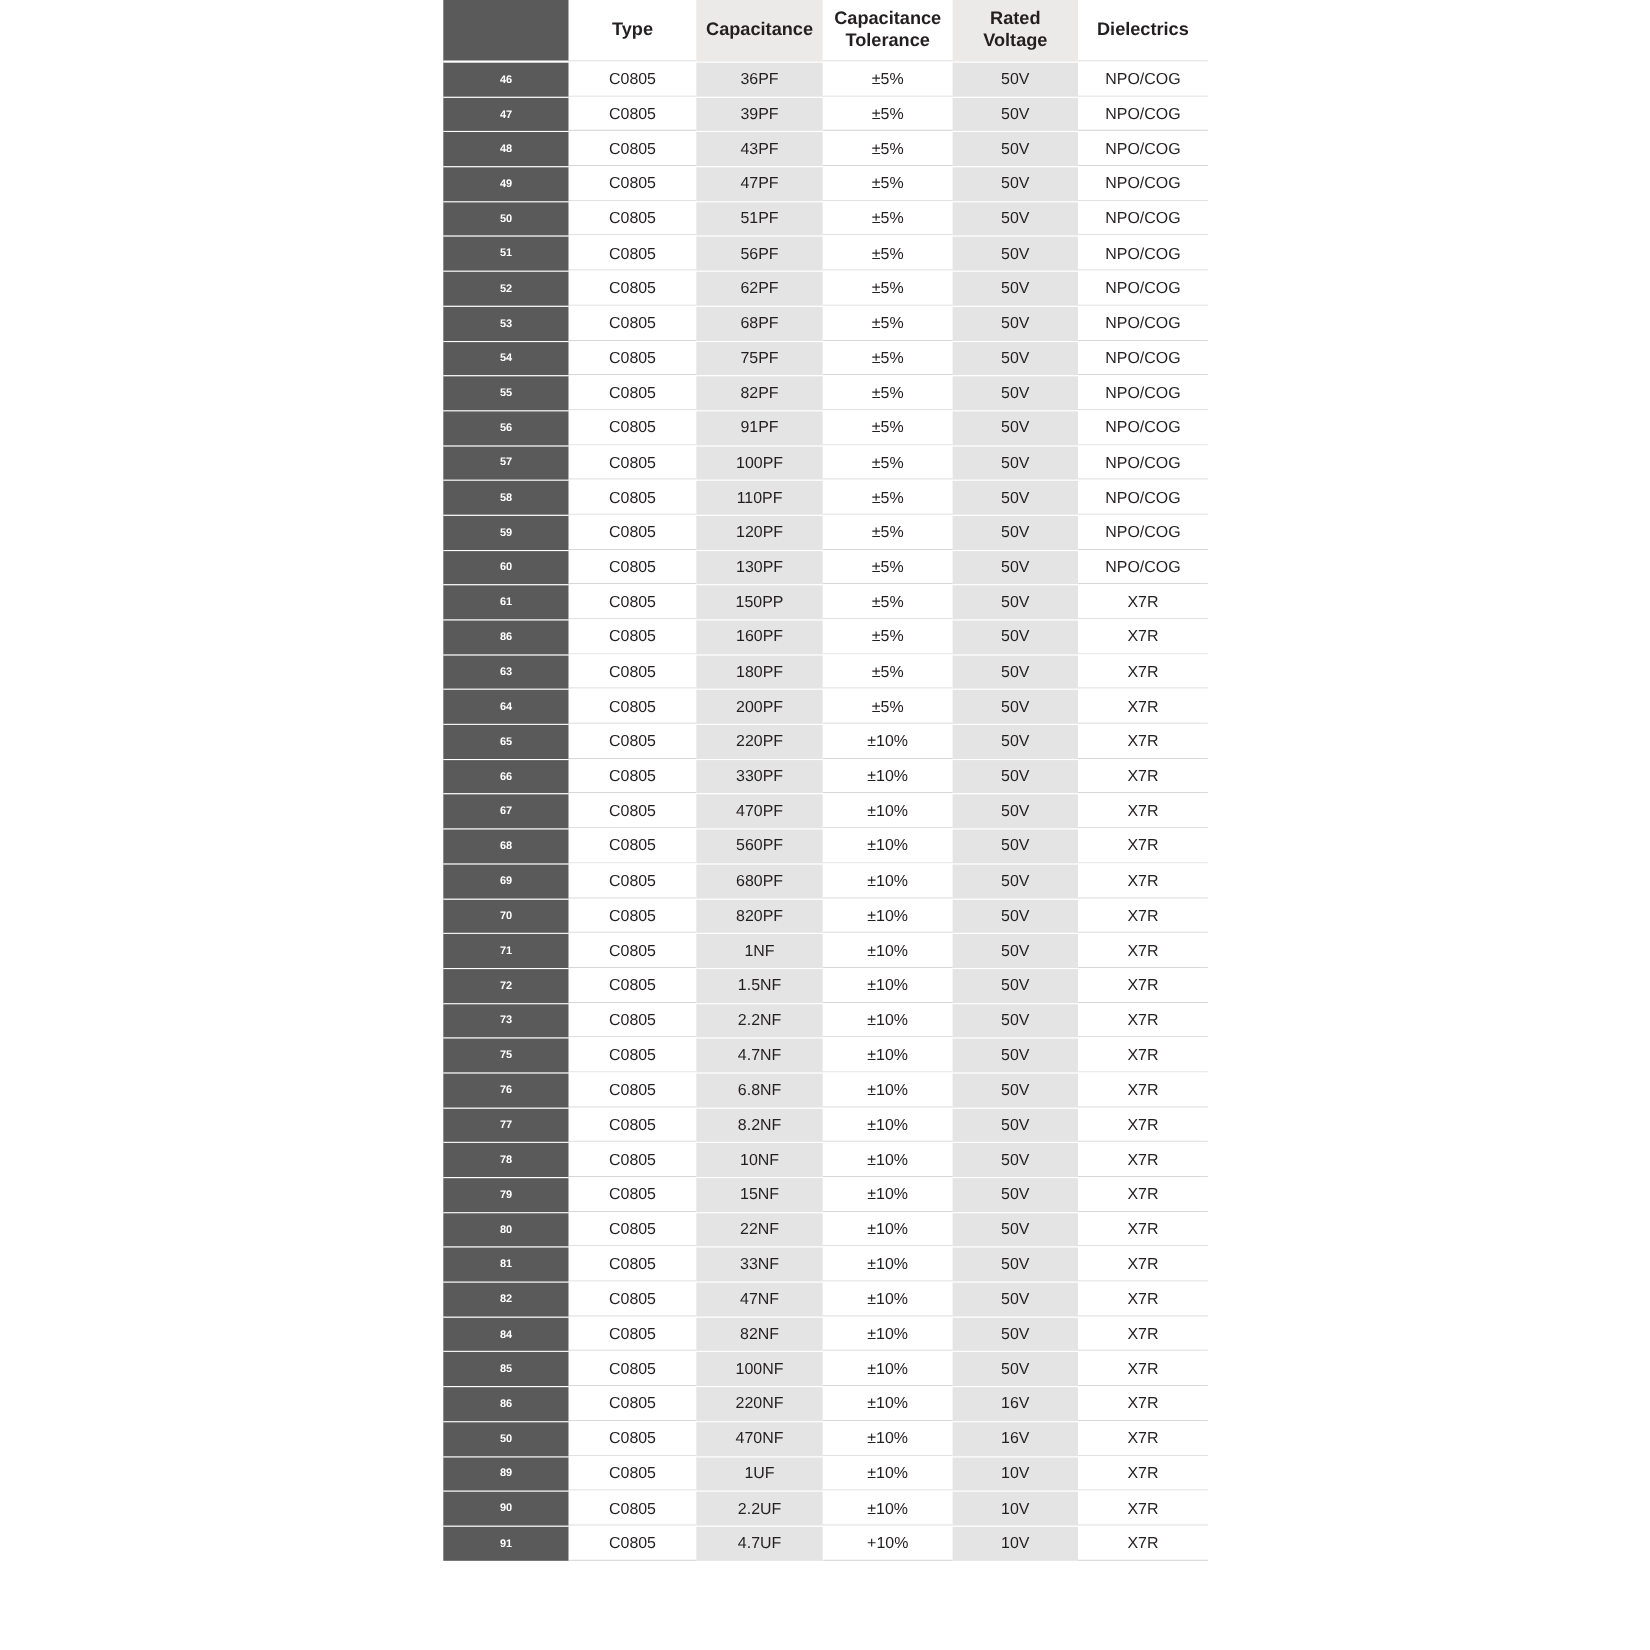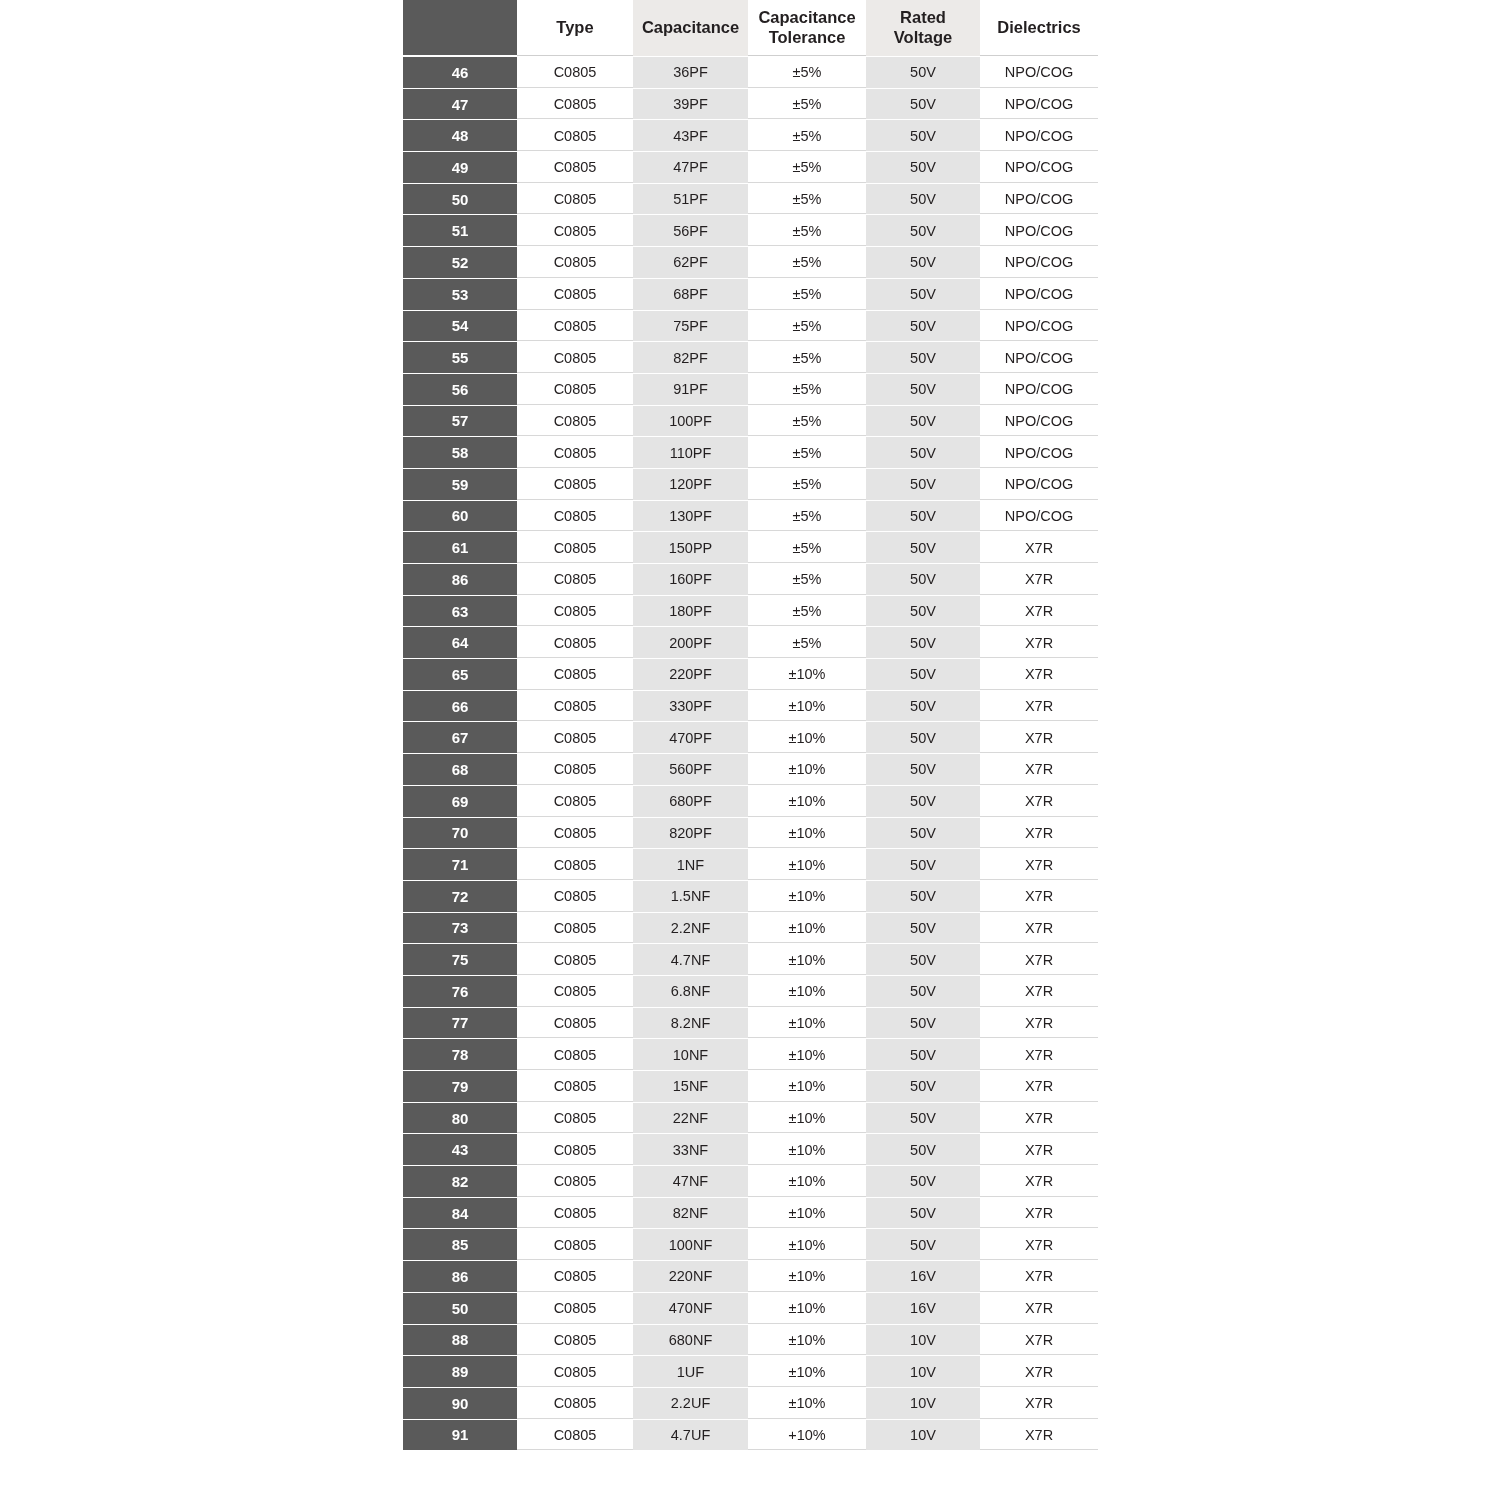--- a/index.html
+++ b/index.html
@@ -65,21 +65,21 @@
     color: #231f20;
     text-align: center;
     vertical-align: middle;
     border-bottom: 1.3px solid #ffffff;
     background: #ffffff;
     white-space: nowrap;
   }
   tbody td.idx {
     background: #5a5a5a;
     color: #ffffff;
-    font-size: 15px;
+    font-size: 10px;
     font-weight: bold;
     border-bottom: 1.9px solid #ffffff;
   }
   tbody td.shade { background: #e4e4e4; }
 
   
   tbody tr td.plain { box-shadow: inset 0 -1px 0 #d8d8d8; }
   thead th.plain-head { box-shadow: inset 0 -1px 0 #cfcfcf; }
 </style>
 </head>
@@ -381,21 +381,21 @@
         </tr>
         <tr>
           <td class="idx">80</td>
           <td class="plain">C0805</td>
           <td class="shade">22NF</td>
           <td class="plain">±10%</td>
           <td class="shade">50V</td>
           <td class="plain">X7R</td>
         </tr>
         <tr>
-          <td class="idx">43</td>
+          <td class="idx">81</td>
           <td class="plain">C0805</td>
           <td class="shade">33NF</td>
           <td class="plain">±10%</td>
           <td class="shade">50V</td>
           <td class="plain">X7R</td>
         </tr>
         <tr>
           <td class="idx">82</td>
           <td class="plain">C0805</td>
           <td class="shade">47NF</td>
@@ -426,28 +426,20 @@
           <td class="plain">±10%</td>
           <td class="shade">16V</td>
           <td class="plain">X7R</td>
         </tr>
         <tr>
           <td class="idx">50</td>
           <td class="plain">C0805</td>
           <td class="shade">470NF</td>
           <td class="plain">±10%</td>
           <td class="shade">16V</td>
-          <td class="plain">X7R</td>
-        </tr>
-        <tr>
-          <td class="idx">88</td>
-          <td class="plain">C0805</td>
-          <td class="shade">680NF</td>
-          <td class="plain">±10%</td>
-          <td class="shade">10V</td>
           <td class="plain">X7R</td>
         </tr>
         <tr>
           <td class="idx">89</td>
           <td class="plain">C0805</td>
           <td class="shade">1UF</td>
           <td class="plain">±10%</td>
           <td class="shade">10V</td>
           <td class="plain">X7R</td>
         </tr>

